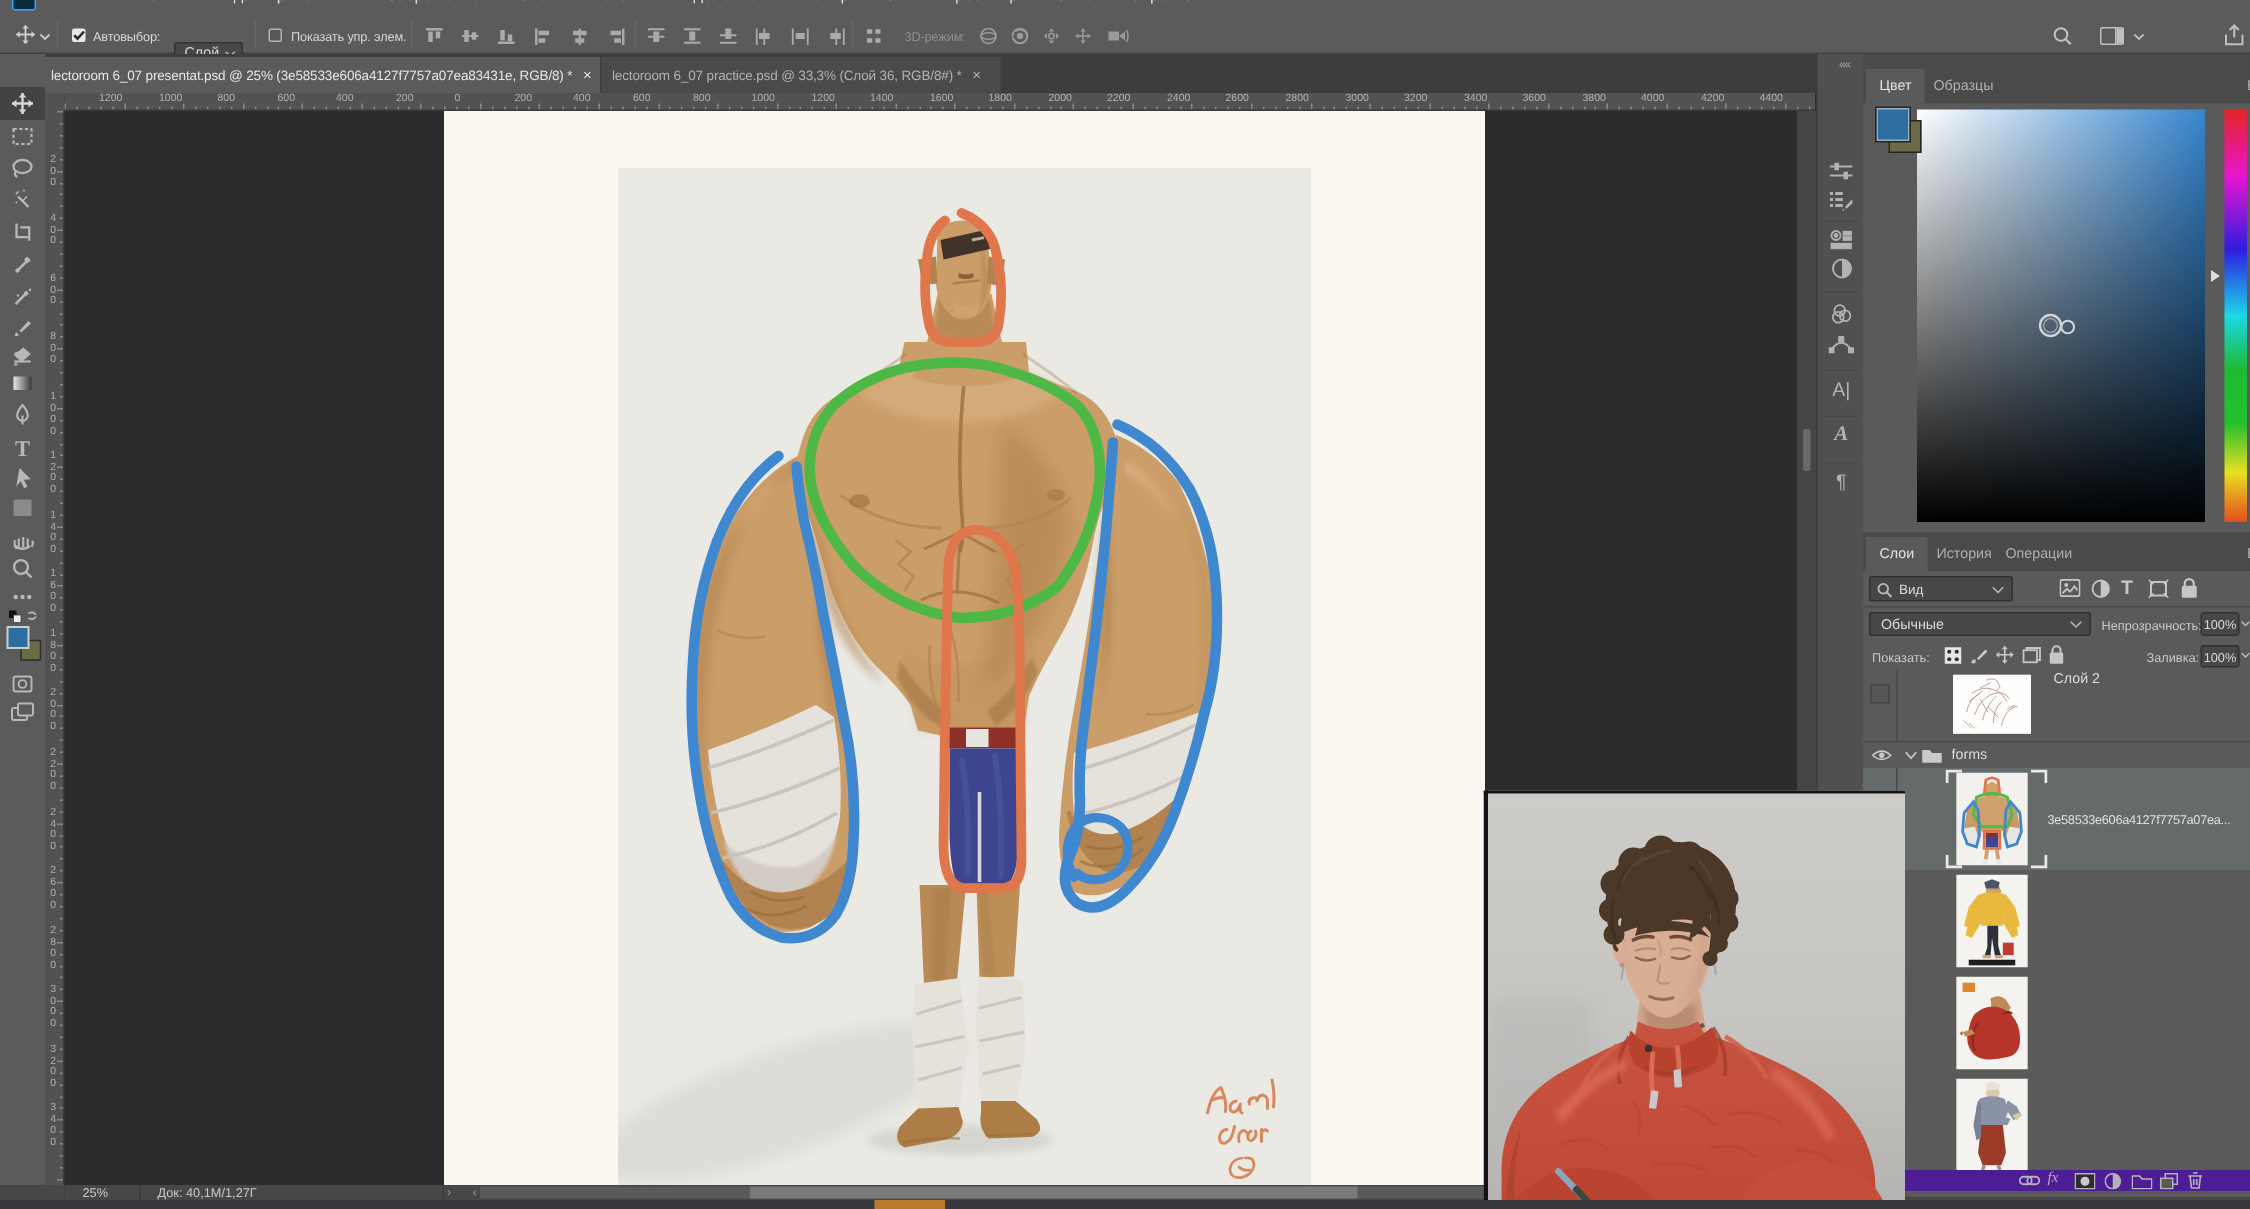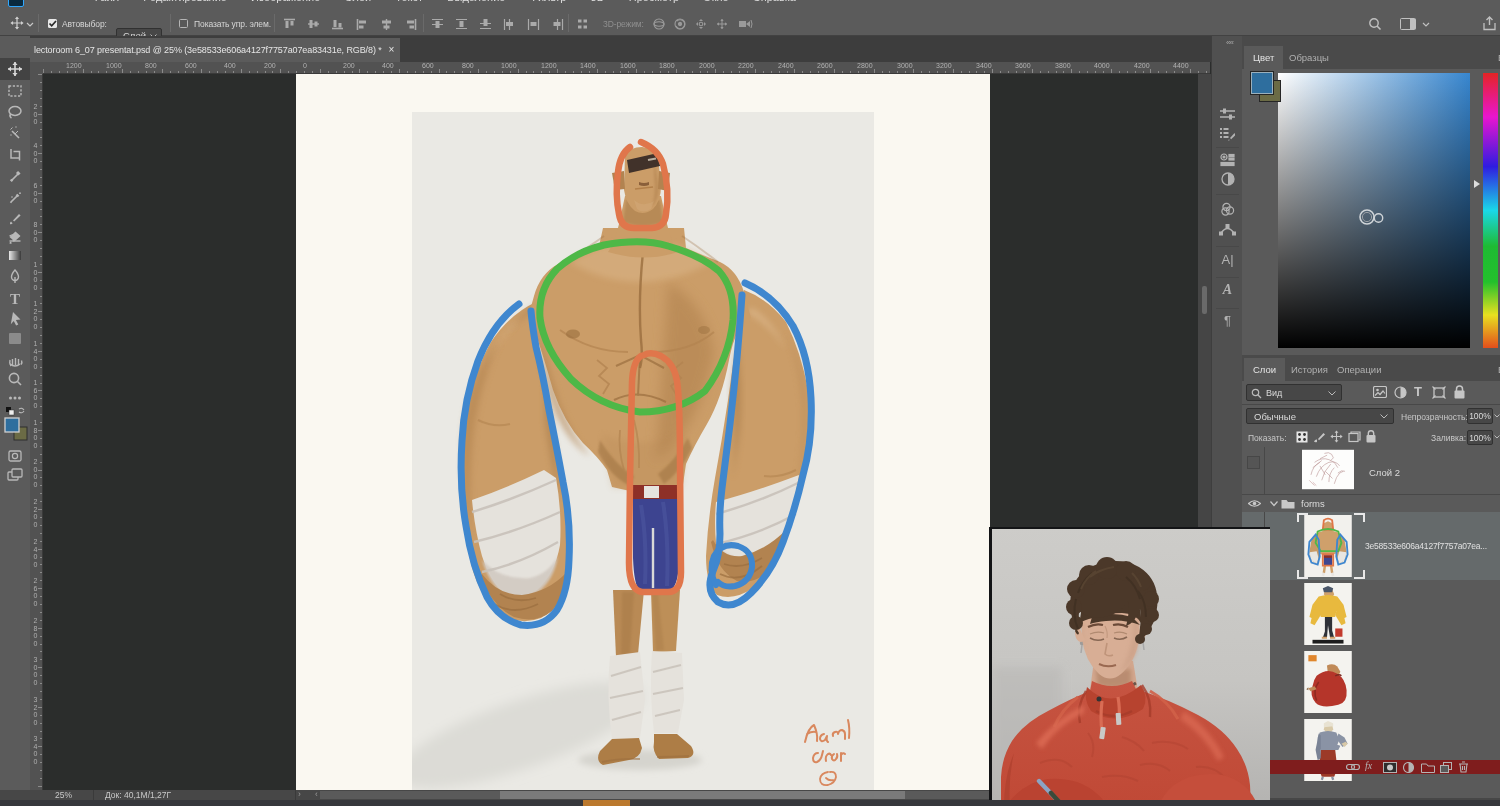--- a/index.html
+++ b/index.html
@@ -178,20 +178,21 @@
 <svg class="abs" style="left:1422px;top:12px" width="8" height="5">
         <path d="M1 1 l3 3 l3 -3" stroke="#c0c0c0" fill="none" stroke-width="1.2"></path>
       </svg>
 <svg class="abs" style="left:1483px;top:6px" width="13" height="15">
         <path d="M6.5 1 v8 M3.5 4 l3-3 3 3" stroke="#c0c0c0" fill="none" stroke-width="1.4"></path>
         <path d="M1 7 v6.5 h11 V7" stroke="#c0c0c0" fill="none" stroke-width="1.3"></path>
       </svg>
 </div>
 <div class="abs tabbar">
 <div class="tab" style="left:27px;width:373px;background:#5b5b5b;color:#e6e6e6">lectoroom 6_07 presentat.psd @ 25% (3e58533e606a4127f7757a07ea83431e, RGB/8) *<span class="x">×</span></div>
+<div class="tab" style="left:401px;width:266px;background:#4a4a4a;color:#b2b2b2">lectoroom 6_07 practice.psd @ 33,3% (Слой 36, RGB/8#) *<span class="x">×</span></div>
 </div>
 <div class="abs corner"></div>
 <div class="abs hruler">
       <div class="hrnum" style="left:22px">1200</div>
 <div class="hrnum" style="left:62px">1000</div>
 <div class="hrnum" style="left:101px">800</div>
 <div class="hrnum" style="left:141px">600</div>
 <div class="hrnum" style="left:180px">400</div>
 <div class="hrnum" style="left:220px">200</div>
 <div class="hrnum" style="left:259px">0</div>
@@ -831,21 +832,21 @@
         <path d="M2.3 5.5 v-2 a2.7 2.7 0 0 1 5.4 0 v2" stroke="#c6c6c6" fill="none" stroke-width="1.4"></path>
       </svg>
       <div class="abs small" style="left:189px;top:397px">Заливка:</div>
       <div class="dropdown" style="left:225px;top:394px;width:26px;height:15px;line-height:14px;text-align:center;font-size:8.5px">100%</div>
       <svg class="abs" style="left:252px;top:399px" width="6" height="4">
         <path d="M0.5 0.5 l2.5 2.5 2.5-2.5" stroke="#bbb" fill="none"></path>
       </svg>
       <div class="lrow" style="top:411px;height:47px;background:#5a5a5a">
         <div style="position:absolute;left:5px;top:9px;width:13px;height:13px;border:1px solid #474747;background:#555"></div>
         <div style="position:absolute;left:22px;top:0;width:1px;height:47px;background:#484848"></div>
-        <div class="small" style="position:absolute;left:127px;top:20px;font-size:9.5px;color:#dcdcdc">Слой 2</div>
+        <div class="small" style="position:absolute;left:127px;top:0;font-size:9.5px;color:#dcdcdc">Слой 2</div>
       </div>
       <svg class="abs" style="left:60px;top:412px" width="52" height="43" viewBox="0 0 58 44">
         <rect width="58" height="44" fill="#fdfdfc"></rect>
 <g stroke="#b08585" stroke-width="0.7" fill="none" opacity="0.85">
 <path d="M25 4 q5 -2 8 1 l2 4 -3 3 M20 10 l8 -4 M14 14 q8 -6 16 -3 l6 3 4 6 M12 20 l10 -8 M10 28 q2 -10 10 -14 M16 30 q4 -12 14 -16 q8 -2 12 4 M22 34 q2 -10 10 -18 M30 36 q0 -10 6 -16 M36 38 q2 -8 6 -12 l4 -2 M40 26 q4 -4 8 -2 M26 24 l8 8 M20 18 l6 10"></path>
 <path d="M8 34 l6 6 M12 36 l4 4" stroke="#c09090"></path>
 </g>
       </svg>
       <div class="abs" style="left:0;top:458px;width:258px;height:1px;background:#484848"></div>
       <div class="lrow" style="top:459px;height:17px;background:#5a5a5a">
@@ -916,21 +917,21 @@
         <rect width="46" height="60" fill="#f4f3ef"></rect>
 <path d="M20 5 h7 l1 5 -2 3 h-5 l-2 -3z" fill="#d8c9a8"></path>
         <path d="M19 4 l4 -2 5 2 0 3 -9 1z" fill="#e8e2d2"></path>
 <path d="M15 13 q8 -3 16 0 l3 7 -2 5 3 1 -2 4 -17 0 -3 -4 0 -8z" fill="#8a93a5"></path>
 <path d="M33 14 l6 4 3 6 -5 3 -5 -7z" fill="#8a93a5"></path>
 <path d="M36 24 l4 -2 2 2 -3 3z" fill="#d8c9a8"></path>
 <path d="M16 30 l14 0 2 18 -3 8 -12 0 -3 -8z" fill="#9c3a28"></path>
 <path d="M18 56 l-1 3 m10 -3 l1 3" stroke="#8a93a5" stroke-width="2.2"></path>
 <path d="M14 14 l-3 16 2 10 3 -2 0 -22z" fill="#7a8395"></path>
       </svg>
-      <div class="lrow" style="top:724px;height:14px;background:#7f1d1d">
+      <div class="lrow" style="top:744px;height:14px;background:#4c1d95">
         <svg style="position:absolute;left:104px;top:3px" width="14" height="8">
           <g stroke="#b4b4b4" fill="none" stroke-width="1.2">
             <rect x="0.5" y="1.5" width="8" height="5" rx="2.5"></rect>
             <rect x="5.5" y="1.5" width="8" height="5" rx="2.5"></rect>
           </g>
         </svg>
         <div style="position:absolute;left:123px;top:0px;color:#b4b4b4;font-size:10px;font-style:italic;font-family:'Liberation Serif',serif">fx</div>
         <svg style="position:absolute;left:141px;top:2px" width="14" height="11">
           <rect x="0.5" y="0.5" width="13" height="10" fill="#2e2e2e" stroke="#b4b4b4"></rect>
           <circle cx="7" cy="5.5" r="3" fill="#c9c9c9"></circle>

